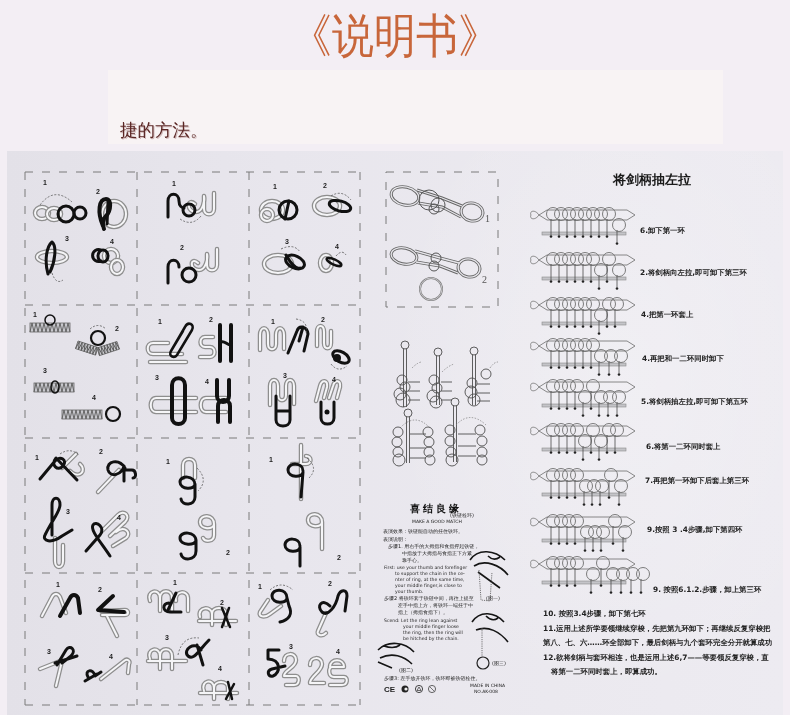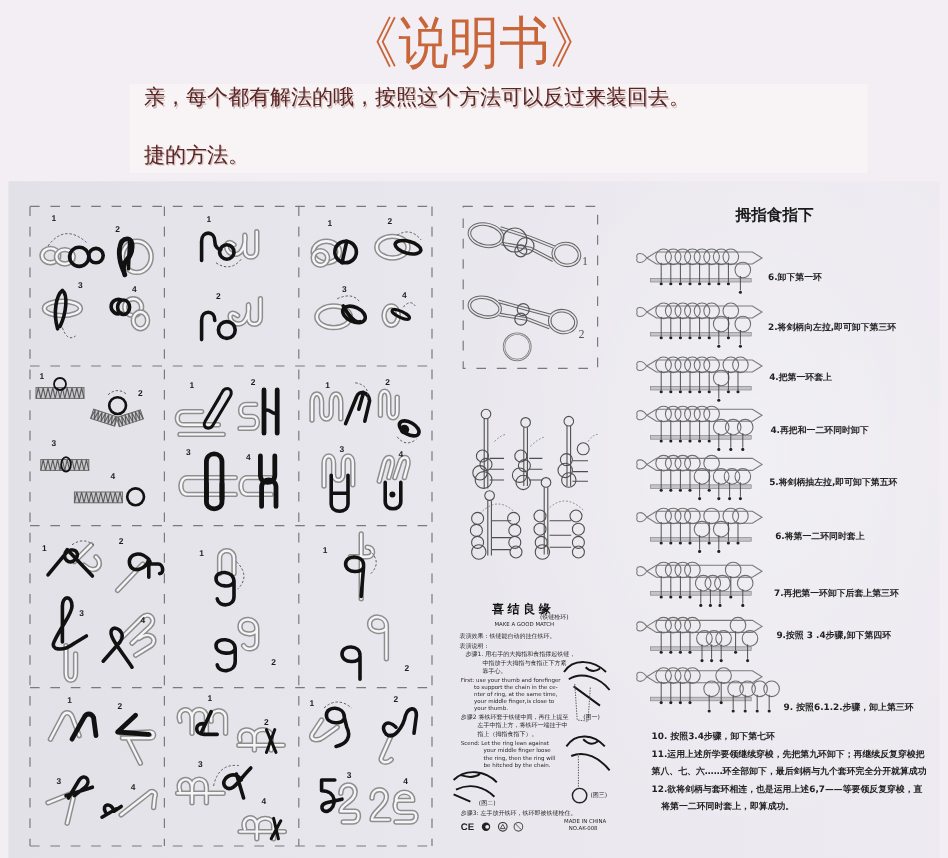--- a/index.html
+++ b/index.html
@@ -43,21 +43,20 @@
   .gm-t{position:absolute;white-space:nowrap;color:#262626;font-size:5px;line-height:6px;}
   .gm-title{font-family:Liberation Mono, monospace;font-size:10px;line-height:12px;font-weight:bold;letter-spacing:3px;color:#111;}
   .gm-ce{font-family:"Liberation Sans",sans-serif;font-size:8px;line-height:9px;font-weight:bold;color:#222;}
 </style>
 </head>
 <body>
 
 <div class="abs title">《说明书》</div>
 
 <div class="abs intro">
-  <div class="intro-line" style="top:0px">亲，每个都有解法的哦，按照这个方法可以反过来装回去。</div>
   <div class="intro-line" style="top:48px">捷的方法。</div>
 </div>
 
 <div class="abs sheet"></div>
 <div class="abs sheet-glow"></div>
 
 <svg class="abs overlay" width="790" height="715" viewBox="0 0 790 715">
   <defs>
 
     <g id="spring">
@@ -630,28 +629,28 @@
   <span class="gm-t" style="left:21px;top:167px">(图二)</span>
   <span class="gm-t" style="left:114px;top:160px">(图三)</span>
   <span class="gm-t" style="left:6px;top:175px">步骤3: 左手放开铁环，铁环即被铁链栓住。</span>
 
   <span class="gm-t gm-ce" style="left:6px;top:185px">CE</span>
   <span class="gm-t" style="left:92px;top:183px;font-size:4.5px">MADE IN CHINA</span>
   <span class="gm-t" style="left:96px;top:189px;font-size:4.5px">NO.AK-008</span>
 </div>
 
 <div>
-  <div class="jl-title">拇指食指下</div>
+  <div class="jl-title">将剑柄抽左拉</div>
   <span class="jl-step" style="left:640px;top:226px">6.卸下第一环</span>
   <span class="jl-step" style="left:640px;top:268px">2.将剑柄向左拉,即可卸下第三环</span>
   <span class="jl-step" style="left:641px;top:310px">4.把第一环套上</span>
   <span class="jl-step" style="left:642px;top:354px">4.再把和一二环同时卸下</span>
   <span class="jl-step" style="left:641px;top:397px">5.将剑柄抽左拉,即可卸下第五环</span>
   <span class="jl-step" style="left:646px;top:442px">6.将第一二环同时套上</span>
-  <span class="jl-step" style="left:645px;top:490px">7.再把第一环卸下后套上第三环</span>
+  <span class="jl-step" style="left:645px;top:476px">7.再把第一环卸下后套上第三环</span>
   <span class="jl-step" style="left:647px;top:525px">9.按照 3 .4步骤,卸下第四环</span>
   <span class="jl-step" style="left:653px;top:585px">9. 按照6.1.2.步骤，卸上第三环</span>
 
   <span class="jl-note" style="left:527px;top:609px">10. 按照3.4步骤，卸下第七环</span>
   <span class="jl-note" style="left:527px;top:624px">11.运用上述所学要领继续穿梭，先把第九环卸下；再继续反复穿梭把</span>
   <span class="jl-note" style="left:527px;top:638px">第八、七、六……环全部卸下，最后剑柄与九个套环完全分开就算成功</span>
   <span class="jl-note" style="left:527px;top:653px">12.欲将剑柄与套环相连，也是运用上述6,7——等要领反复穿梭，直</span>
   <span class="jl-note" style="left:535px;top:667px">将第一二环同时套上，即算成功。</span>
 </div>
 

